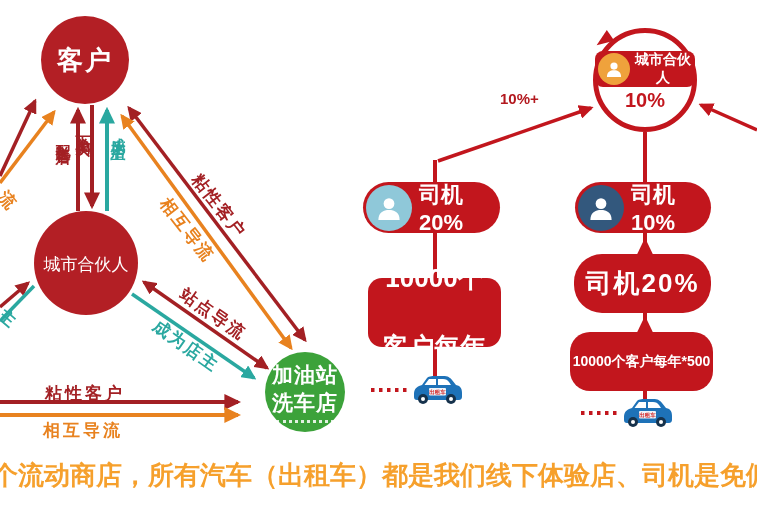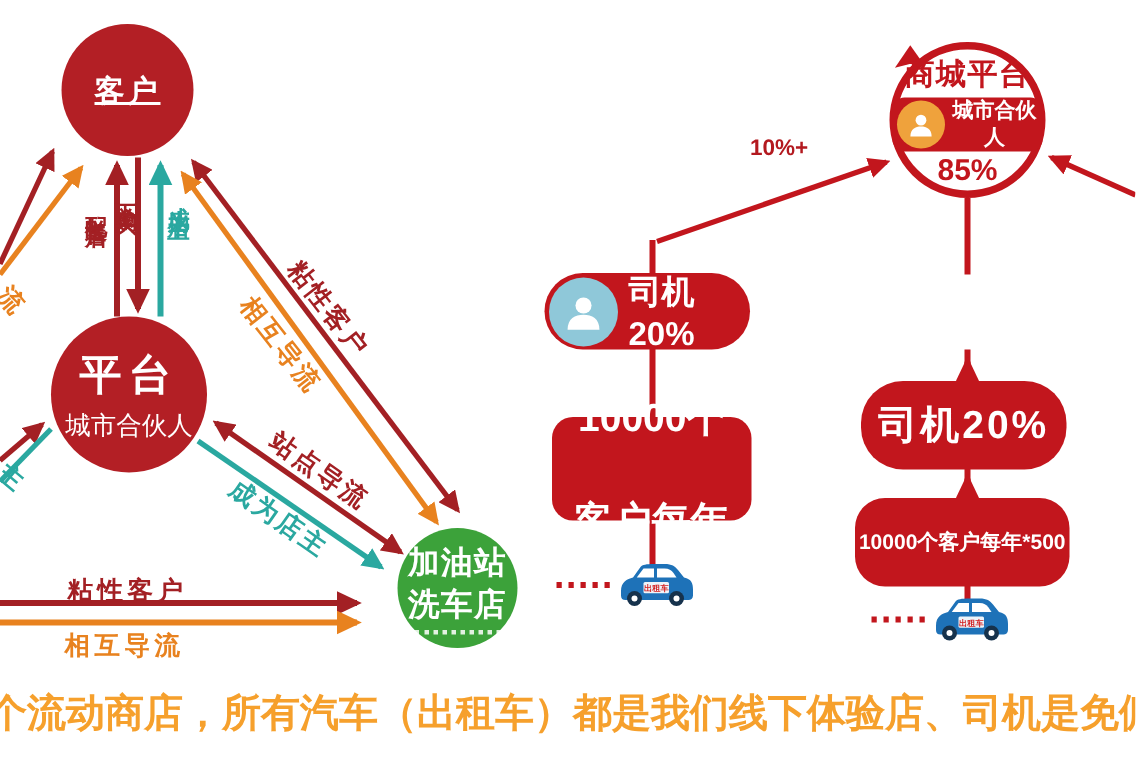--- a/index.html
+++ b/index.html
@@ -71,25 +71,24 @@
     <line x1="645" y1="256" x2="645" y2="241" stroke="#c2161d" stroke-width="4" marker-end="url(#m-br)"></line>
     <line x1="645" y1="334" x2="645" y2="319" stroke="#c2161d" stroke-width="4" marker-end="url(#m-br)"></line>
 
     <line x1="371" y1="390" x2="408" y2="390" stroke="#c2161d" stroke-width="4" stroke-dasharray="3.5 4.5"></line>
     <line x1="581" y1="413" x2="618" y2="413" stroke="#c2161d" stroke-width="4" stroke-dasharray="3.5 4.5"></line>
 
     <path d="M0,-9 L6.5,8 L-6.5,8 Z" transform="translate(604,40) rotate(235)" fill="#c2161d"></path>
   </svg>
 
   <div class="circle" style="left:41px;top:16px;width:88px;height:88px;background:#b31f25;">
-    <div style="font-size:20px;font-weight:700;letter-spacing:2px;text-decoration:underline;">客户</div>
+    <div style="font-size:26px;font-weight:700;letter-spacing:2px;">客户</div>
   </div>
 
   <div class="circle" style="left:34px;top:211px;width:104px;height:104px;background:#b31f25;">
-    <div style="font-size:28px;font-weight:700;letter-spacing:5px;">平台</div>
     <div style="font-size:17px;margin-top:3px;">城市合伙人</div>
   </div>
 
   <div class="circle" style="left:265px;top:352px;width:80px;height:80px;background:#3ca23a;">
     <div style="font-size:21px;font-weight:700;letter-spacing:1px;">加油站</div>
     <div style="font-size:21px;font-weight:700;letter-spacing:1px;">洗车店</div>
     <div class="dotted-u"></div>
   </div>
 
   <div class="vtext" style="left:56px;top:132px;font-size:15px;color:#a32024;">配送售后</div>
@@ -100,53 +99,61 @@
   <div class="dlabel" style="left:187px;top:230px;--r:52deg;font-size:17px;letter-spacing:2px;color:#e8821f;">相互导流</div>
   <div class="dlabel" style="left:213px;top:314px;--r:35deg;font-size:17px;letter-spacing:2px;color:#a32024;">站点导流</div>
   <div class="dlabel" style="left:186px;top:346px;--r:35deg;font-size:17px;letter-spacing:2px;color:#2aa8a0;">成为店主</div>
   <div class="dlabel" style="left:7px;top:200px;--r:50deg;font-size:17px;color:#e8821f;">流</div>
   <div class="dlabel" style="left:7px;top:318px;--r:40deg;font-size:17px;color:#2aa8a0;">主</div>
 
   <div class="abs" style="left:45px;top:382px;font-size:17px;font-weight:700;letter-spacing:3px;color:#a32024;">粘性客户</div>
   <div class="abs" style="left:43px;top:419px;font-size:17px;font-weight:700;letter-spacing:3px;color:#e8821f;">相互导流</div>
 
   <div class="circle" style="left:593px;top:28px;width:94px;height:94px;background:#fff;border:5px solid #c2161d;color:#c2161d;">
-    <div style="font-size:20px;font-weight:700;letter-spacing:1px;margin-top:2px;">商城平台</div>
     <div style="position:relative;width:94px;height:36px;margin-top:2px;">
       <div style="position:absolute;left:-3px;top:0;width:100px;height:36px;background:#c2161d;border-radius:8px;"></div>
       <div style="position:absolute;left:0px;top:2px;width:32px;height:32px;border-radius:50%;background:#efa23c;
                   display:flex;align-items:center;justify-content:center;">
         <svg width="20" height="20" viewBox="0 0 24 24">
           <circle cx="12" cy="8.5" r="4.3" fill="#fff"></circle>
           <path d="M3.5,21.5 C3.5,15.5 7.5,13.5 12,13.5 C16.5,13.5 20.5,15.5 20.5,21.5 Z" fill="#fff"></path>
         </svg>
       </div>
       <div style="position:absolute;left:33px;top:0;height:36px;width:64px;display:flex;align-items:center;
                   justify-content:center;color:#fff;font-size:14px;font-weight:600;">城市合伙人</div>
     </div>
-    <div style="font-size:20px;font-weight:700;margin-top:2px;">85%</div>
+    <div style="font-size:20px;font-weight:700;margin-top:2px;">10%</div>
   </div>
 
   <div class="abs" style="left:500px;top:90px;font-size:15px;font-weight:600;color:#b3191f;">10%+</div>
 
   <div class="pill" style="left:363px;top:182px;width:137px;height:51px;">
     <div class="icon-circle" style="background:#8fc8d9;">
       <svg width="30" height="30" viewBox="0 0 24 24">
         <circle cx="12" cy="8.5" r="4.3" fill="#fff"></circle>
         <path d="M3.5,21.5 C3.5,15.5 7.5,13.5 12,13.5 C16.5,13.5 20.5,15.5 20.5,21.5 Z" fill="#fff"></path>
       </svg>
     </div>
     <div class="pill-label">司机20%</div>
   </div>
 
   <div class="rbox" style="left:368px;top:278px;width:133px;height:69px;border-radius:14px;font-size:26px;line-height:1.25;">
     <div>10000个</div>
     <div>客户每年</div>
   </div>
 
+  <div class="pill" style="left:575px;top:182px;width:136px;height:51px;">
+    <div class="icon-circle" style="background:#33587d;">
+      <svg width="30" height="30" viewBox="0 0 24 24">
+        <circle cx="12" cy="8.5" r="4.3" fill="#fff"></circle>
+        <path d="M3.5,21.5 C3.5,15.5 7.5,13.5 12,13.5 C16.5,13.5 20.5,15.5 20.5,21.5 Z" fill="#fff"></path>
+      </svg>
+    </div>
+    <div class="pill-label">司机10%</div>
+  </div>
 
   <div class="rbox" style="left:574px;top:254px;width:137px;height:59px;border-radius:28px;font-size:26px;letter-spacing:2px;">
     <div>司机20%</div>
   </div>
 
   <div class="rbox" style="left:570px;top:332px;width:143px;height:59px;border-radius:20px;font-size:14px;line-height:1.55;text-align:right;">
     <div>10000个客户每年*500</div>
   </div>
 
   <svg class="abs" style="left:410px;top:373px;" width="54" height="32" viewBox="0 0 54 32">

